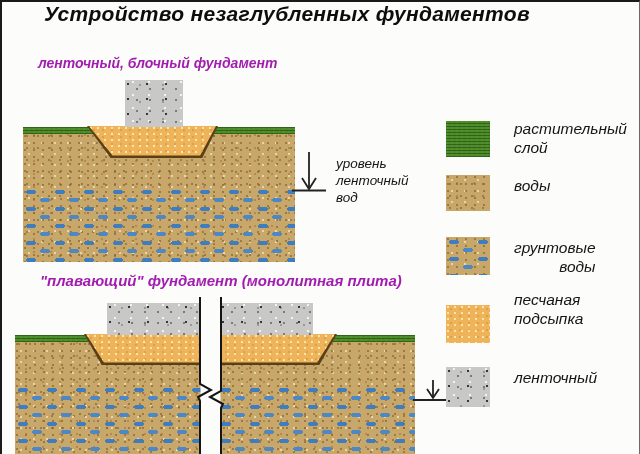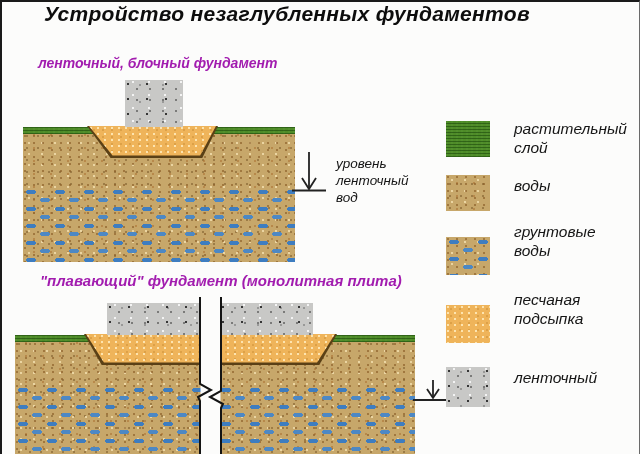--- a/index.html
+++ b/index.html
@@ -136,21 +136,21 @@
 
   <div>
     <div class="swatch tex-grass" style="top:121px; height:36px;"></div>
     <div class="lbl legend-lbl" style="top:119px;">растительный
 слой</div>
 
     <div class="swatch tex-soil" style="top:175px; height:36px;"></div>
     <div class="lbl legend-lbl" style="top:176px;">воды</div>
 
     <div class="swatch swatch-water" style="top:237px; height:38px;"></div>
-    <div class="lbl legend-lbl" style="top:222px;">грунтовые
+    <div class="lbl legend-lbl" style="top:238px;text-align:right;">грунтовые
 воды</div>
 
     <div class="swatch tex-sand" style="top:305px; height:38px;"></div>
     <div class="lbl legend-lbl" style="top:290px;">песчаная
 подсыпка</div>
 
     <div class="swatch tex-concrete" style="top:367px; height:40px;"></div>
     <div class="lbl legend-lbl" style="top:368px;">ленточный</div>
   </div>
 

